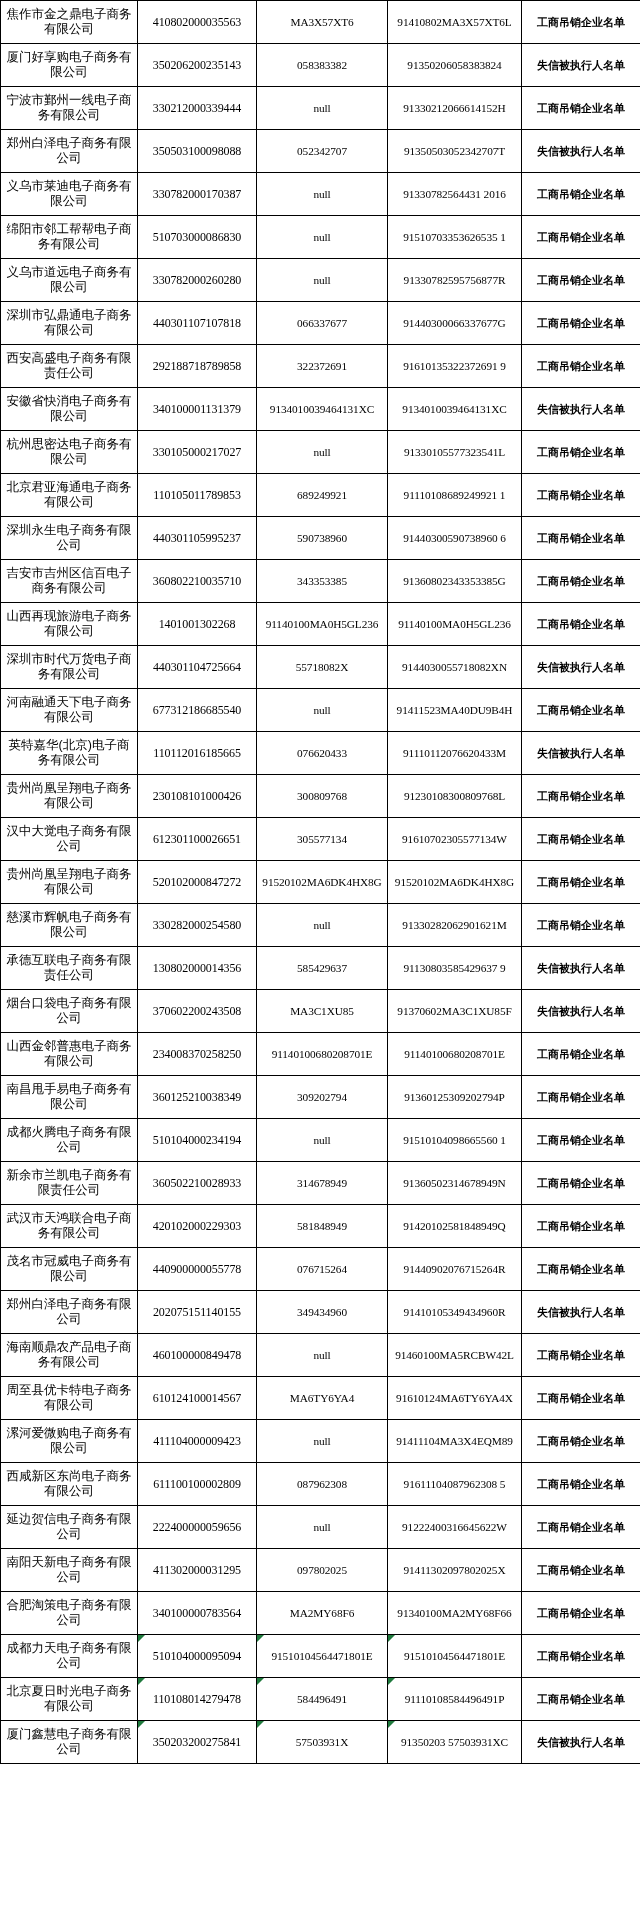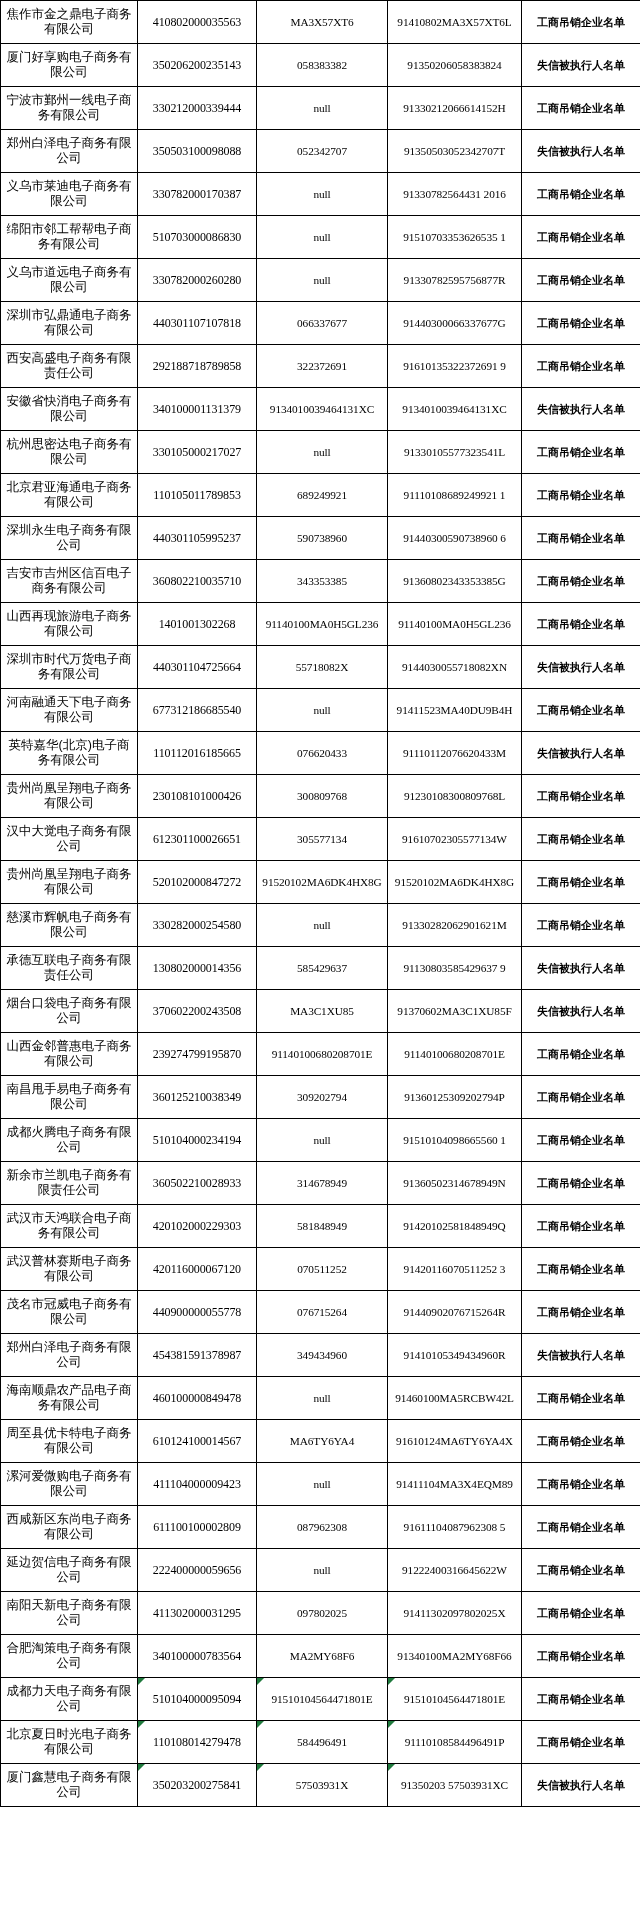--- a/index.html
+++ b/index.html
@@ -243,21 +243,21 @@
       </tr>
       <tr>
         <td class="cell-name">烟台口袋电子商务有限公司</td>
         <td class="cell-reg">370602200243508</td>
         <td class="cell-org">MA3C1XU85</td>
         <td class="cell-uscc">91370602MA3C1XU85F</td>
         <td class="cell-list">失信被执行人名单</td>
       </tr>
       <tr>
         <td class="cell-name">山西金邻普惠电子商务有限公司</td>
-        <td class="cell-reg">239274799195870</td>
+        <td class="cell-reg">234008370258250</td>
         <td class="cell-org">91140100680208701E</td>
         <td class="cell-uscc">91140100680208701E</td>
         <td class="cell-list">工商吊销企业名单</td>
       </tr>
       <tr>
         <td class="cell-name">南昌甩手易电子商务有限公司</td>
         <td class="cell-reg">360125210038349</td>
         <td class="cell-org">309202794</td>
         <td class="cell-uscc">91360125309202794P</td>
         <td class="cell-list">工商吊销企业名单</td>
@@ -277,36 +277,29 @@
         <td class="cell-list">工商吊销企业名单</td>
       </tr>
       <tr>
         <td class="cell-name">武汉市天鸿联合电子商务有限公司</td>
         <td class="cell-reg">420102000229303</td>
         <td class="cell-org">581848949</td>
         <td class="cell-uscc">91420102581848949Q</td>
         <td class="cell-list">工商吊销企业名单</td>
       </tr>
       <tr>
-        <td class="cell-name">武汉普林赛斯电子商务有限公司</td>
-        <td class="cell-reg">420116000067120</td>
-        <td class="cell-org">070511252</td>
-        <td class="cell-uscc">91420116070511252 3</td>
-        <td class="cell-list">工商吊销企业名单</td>
-      </tr>
-      <tr>
         <td class="cell-name">茂名市冠威电子商务有限公司</td>
         <td class="cell-reg">440900000055778</td>
         <td class="cell-org">076715264</td>
         <td class="cell-uscc">91440902076715264R</td>
         <td class="cell-list">工商吊销企业名单</td>
       </tr>
       <tr>
         <td class="cell-name">郑州白泽电子商务有限公司</td>
-        <td class="cell-reg">454381591378987</td>
+        <td class="cell-reg">202075151140155</td>
         <td class="cell-org">349434960</td>
         <td class="cell-uscc">91410105349434960R</td>
         <td class="cell-list">失信被执行人名单</td>
       </tr>
       <tr>
         <td class="cell-name">海南顺鼎农产品电子商务有限公司</td>
         <td class="cell-reg">460100000849478</td>
         <td class="cell-org">null</td>
         <td class="cell-uscc">91460100MA5RCBW42L</td>
         <td class="cell-list">工商吊销企业名单</td>

